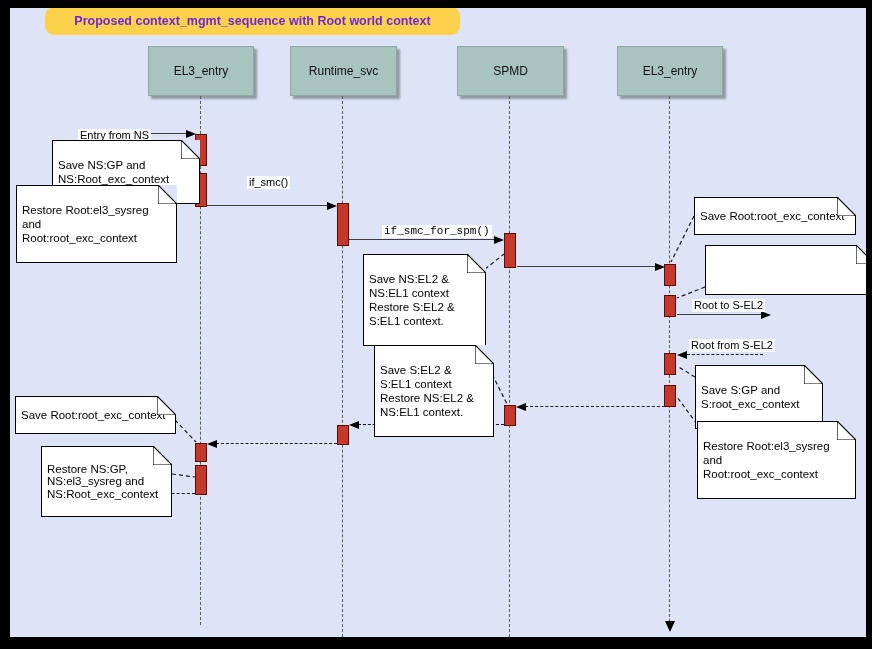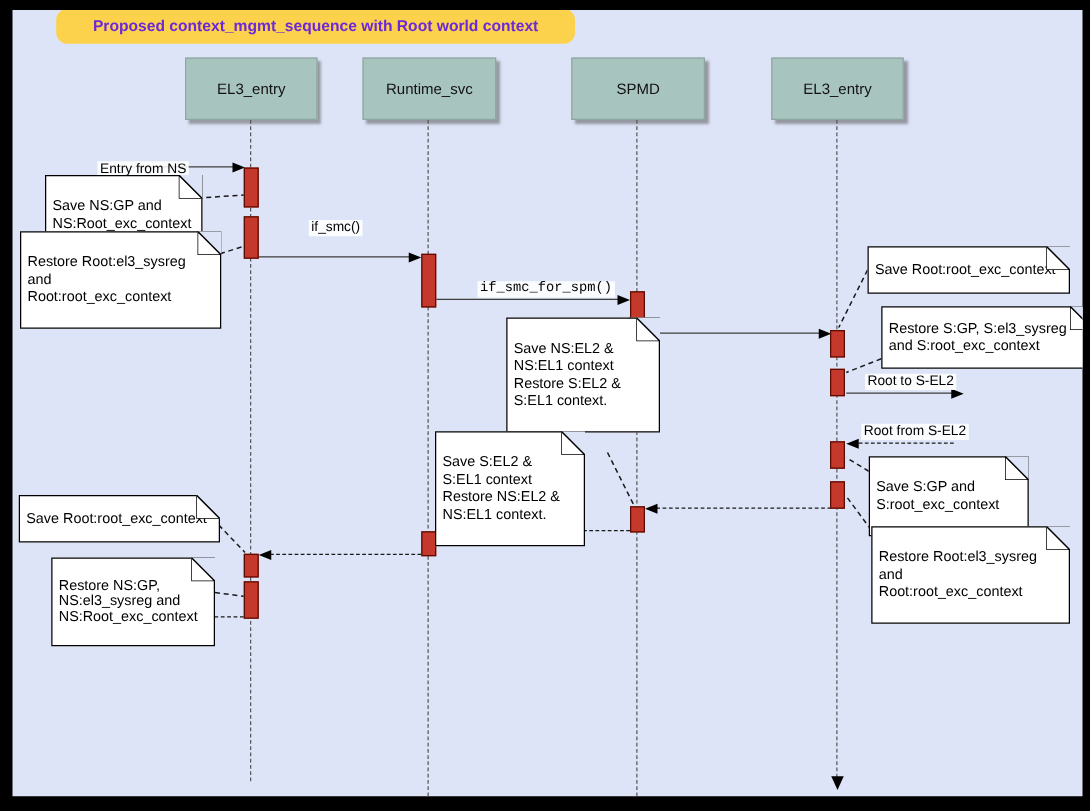--- a/index.html
+++ b/index.html
@@ -128,57 +128,55 @@
   <div class="act" style="left:195px;top:465px;height:30px;"></div>
   <div class="act" style="left:337px;top:203px;height:43px;"></div>
   <div class="act" style="left:337px;top:425px;height:20px;"></div>
   <div class="act" style="left:504px;top:233px;height:35px;"></div>
   <div class="act" style="left:504px;top:405px;height:21px;"></div>
   <div class="act" style="left:664px;top:264px;height:22px;"></div>
   <div class="act" style="left:664px;top:295px;height:22px;"></div>
   <div class="act" style="left:664px;top:353px;height:22px;"></div>
   <div class="act" style="left:664px;top:385px;height:22px;"></div>
 
-  <div class="note" style="left:36px;top:140px;width:126px;">
+  <div class="note" style="left:52px;top:140px;width:148px;">
     <span>Save NS:GP and
 NS:Root_exc_context</span>
     <svg class="fold" width="19" height="19">
           <polygon points="0,0 19,0 19,19" fill="#dde4f7"></polygon>
           <polygon points="0,0 19,19 0,19" fill="#ffffff" stroke="#000" stroke-width="1.2"></polygon>
         </svg>
   </div>
   <div class="note" style="left:16px;top:185px;width:161px;">
     <span>Restore Root:el3_sysreg
 and
 Root:root_exc_context</span>
     <svg class="fold" width="19" height="19">
           <polygon points="0,0 19,0 19,19" fill="#dde4f7"></polygon>
           <polygon points="0,0 19,19 0,19" fill="#ffffff" stroke="#000" stroke-width="1.2"></polygon>
         </svg>
   </div>
-  <div class="note" style="left:363px;top:254px;width:123px;margin-left:42px;">
+  <div class="note" style="left:363px;top:254px;width:123px;">
     <span>Save NS:EL2 &amp;
 NS:EL1 context
 Restore S:EL2 &amp;
 S:EL1 context.</span>
     <svg class="fold" width="19" height="19">
           <polygon points="0,0 19,0 19,19" fill="#dde4f7"></polygon>
           <polygon points="0,0 19,19 0,19" fill="#ffffff" stroke="#000" stroke-width="1.2"></polygon>
         </svg>
   </div>
   <div class="note v-center" style="left:694px;top:197px;width:162px;height:38px;">
     <span>Save Root:root_exc_context</span>
     <svg class="fold" width="19" height="19">
           <polygon points="0,0 19,0 19,19" fill="#dde4f7"></polygon>
           <polygon points="0,0 19,19 0,19" fill="#ffffff" stroke="#000" stroke-width="1.2"></polygon>
         </svg>
   </div>
   <div class="note v-center" style="left:705px;top:245px;width:170px;height:50px;">
-    <span>Restore S:GP, S:el3_sysreg
-and S:root_exc_context</span>
     <svg class="fold" width="19" height="19">
           <polygon points="0,0 19,0 19,19" fill="#dde4f7"></polygon>
           <polygon points="0,0 19,19 0,19" fill="#ffffff" stroke="#000" stroke-width="1.2"></polygon>
         </svg>
   </div>
   <div class="note" style="left:695px;top:365px;width:128px;">
     <span>Save S:GP and
 S:root_exc_context</span>
     <svg class="fold" width="19" height="19">
           <polygon points="0,0 19,0 19,19" fill="#dde4f7"></polygon>
@@ -187,21 +185,21 @@
   </div>
   <div class="note" style="left:697px;top:421px;width:159px;">
     <span>Restore Root:el3_sysreg
 and
 Root:root_exc_context</span>
     <svg class="fold" width="19" height="19">
           <polygon points="0,0 19,0 19,19" fill="#dde4f7"></polygon>
           <polygon points="0,0 19,19 0,19" fill="#ffffff" stroke="#000" stroke-width="1.2"></polygon>
         </svg>
   </div>
-  <div class="note" style="left:348px;top:345px;width:120px;">
+  <div class="note" style="left:374px;top:345px;width:120px;">
     <span>Save S:EL2 &amp;
 S:EL1 context
 Restore NS:EL2 &amp;
 NS:EL1 context.</span>
     <svg class="fold" width="19" height="19">
           <polygon points="0,0 19,0 19,19" fill="#dde4f7"></polygon>
           <polygon points="0,0 19,19 0,19" fill="#ffffff" stroke="#000" stroke-width="1.2"></polygon>
         </svg>
   </div>
   <div class="note v-center" style="left:15px;top:396px;width:161px;height:38px;">

